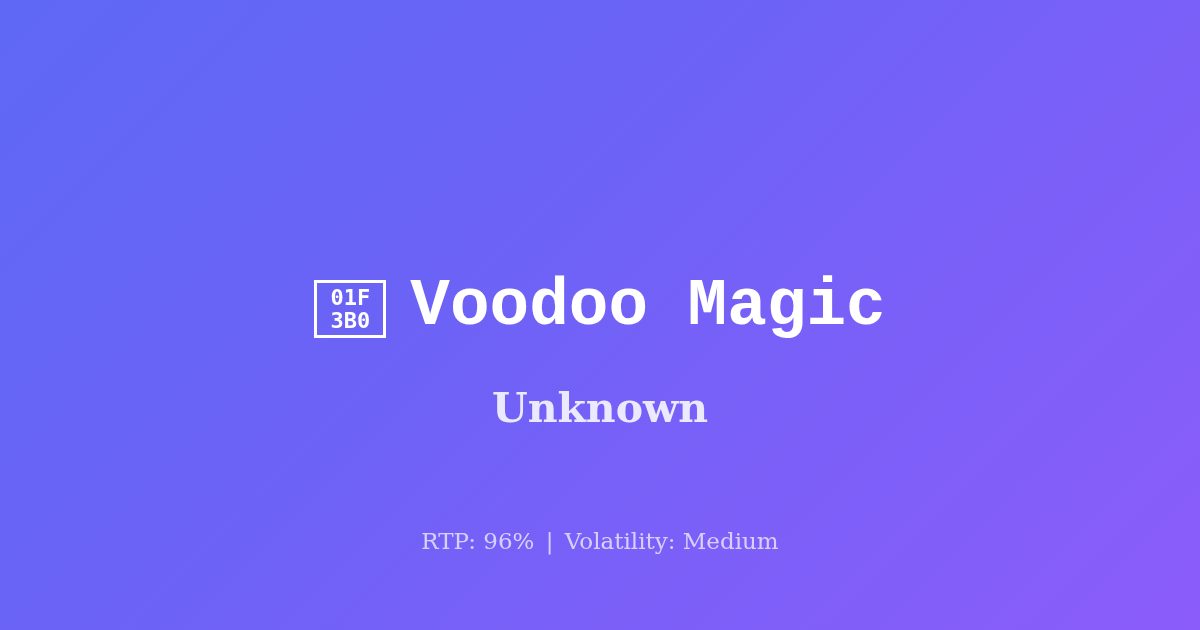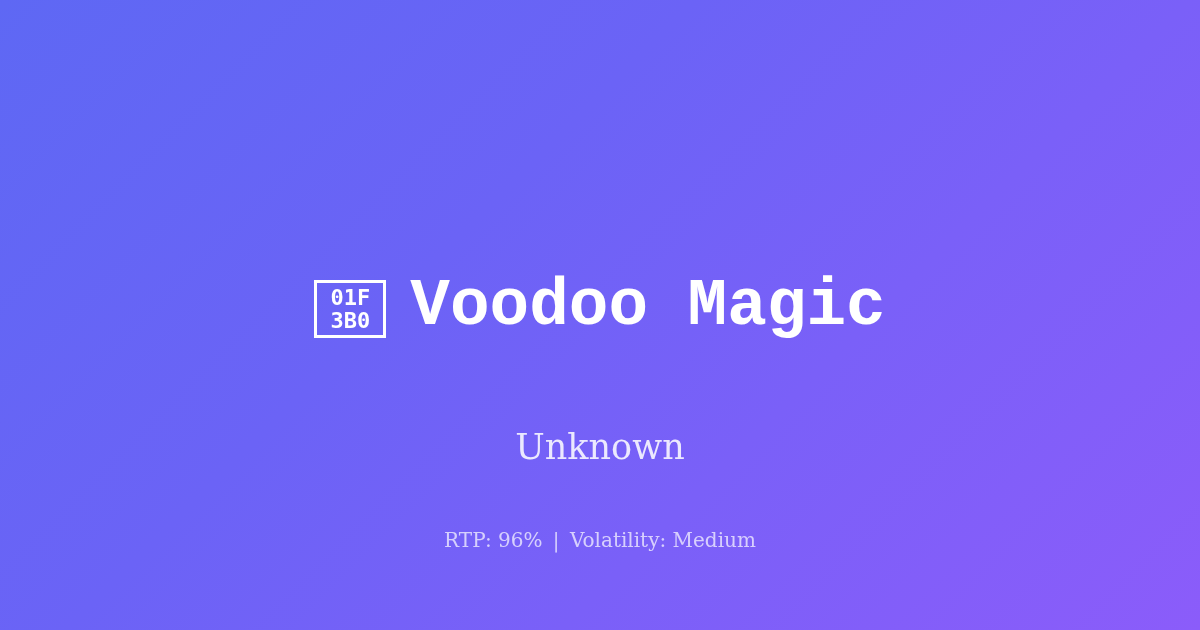--- a/index.html
+++ b/index.html
@@ -74,38 +74,37 @@
     font-family: Liberation Mono, monospace;
     font-weight: 700;
     font-size: 66px;
     line-height: 1.05;
     color: #ffffff;
     white-space: nowrap;
     letter-spacing: 0px;
   }
 
   .subtitle {
-    margin-top: 42px;
     font-family: "DejaVu Serif", "Liberation Serif", serif;
-    font-weight: 400;
-    font-size: 35px;
+    font-weight: 700;
+    font-size: 41px;
     line-height: 1.1;
     color: rgba(255, 255, 255, 0.86);
     white-space: nowrap;
   }
 
   .footer {
     position: absolute;
     left: 0;
     right: 0;
     top: 528px;
     text-align: center;
     font-family: "DejaVu Serif", "Liberation Serif", serif;
     font-weight: 400;
-    font-size: 20px;
+    font-size: 23px;
     line-height: 1.2;
     color: rgba(255, 255, 255, 0.70);
     white-space: nowrap;
   }
   .footer .sep {
     padding: 0 4px;
   }
 </style>
 </head>
 <body>

